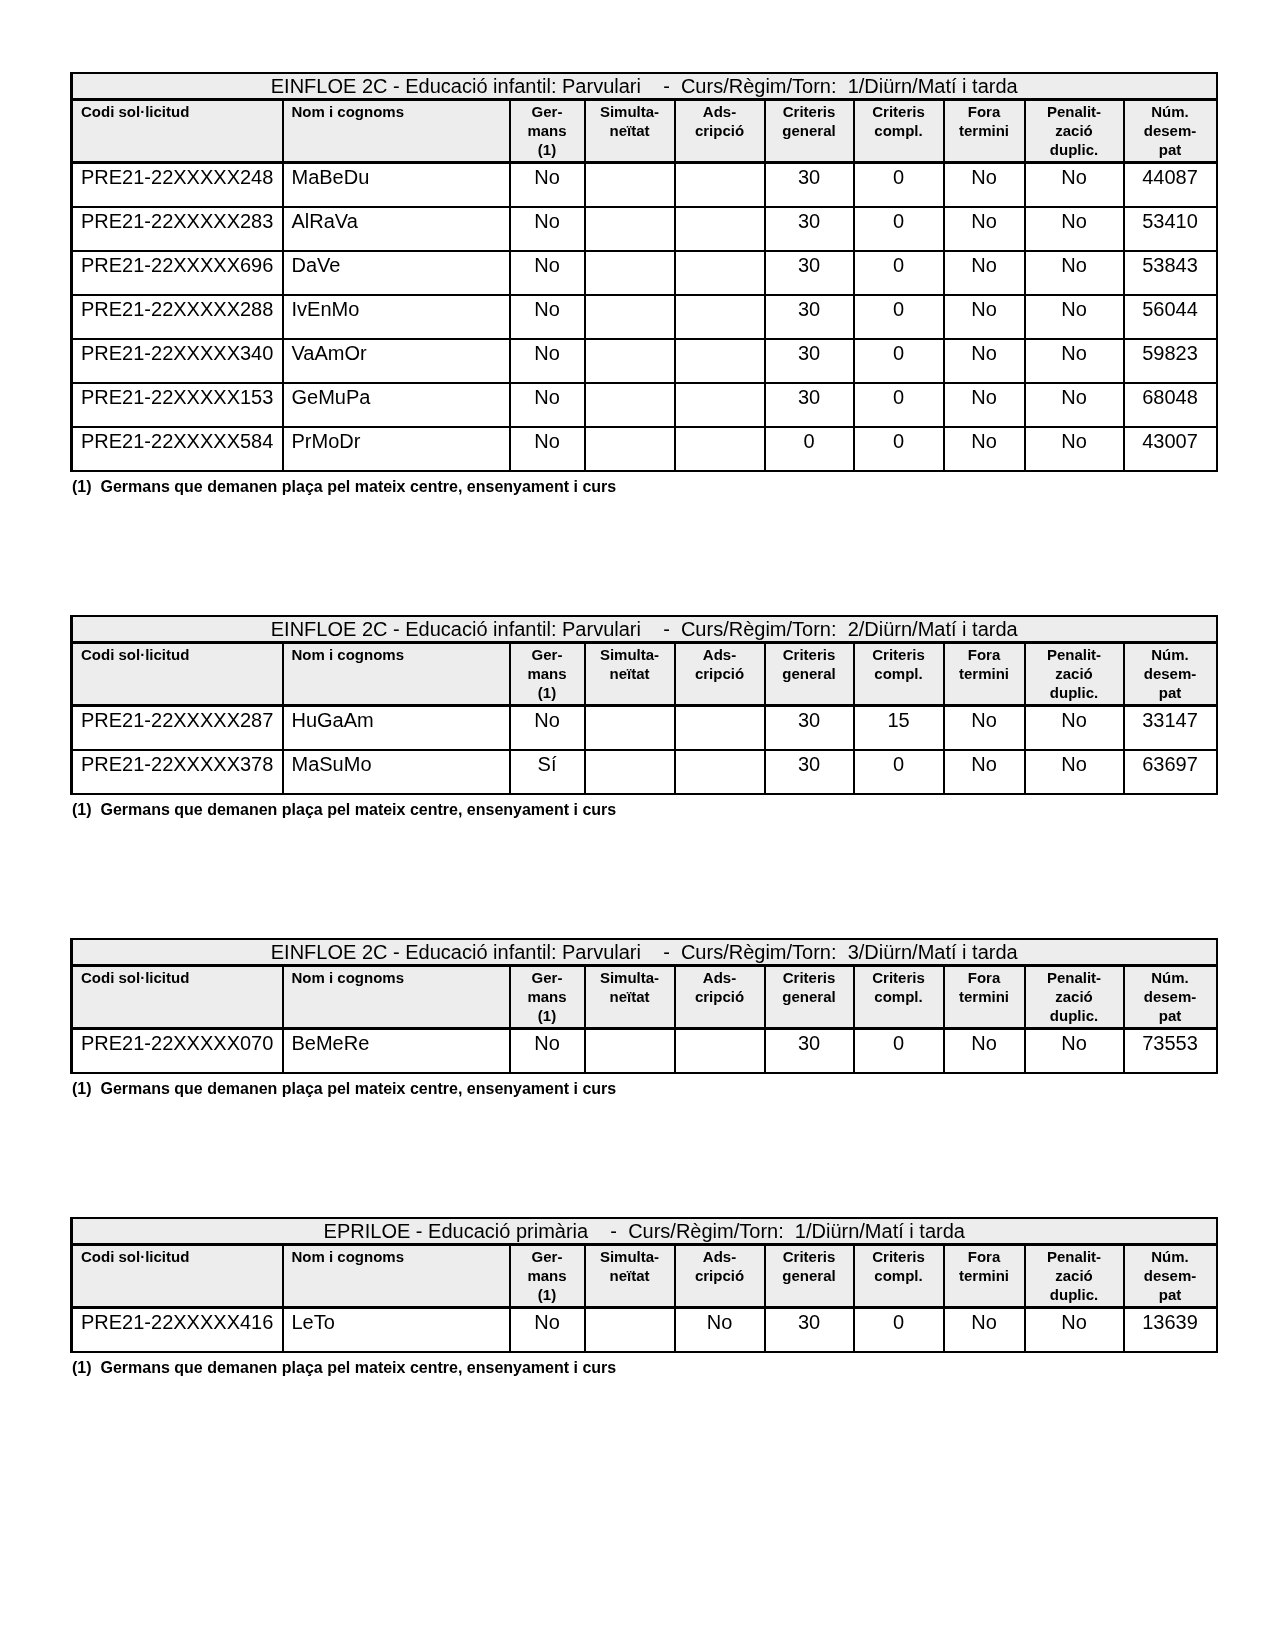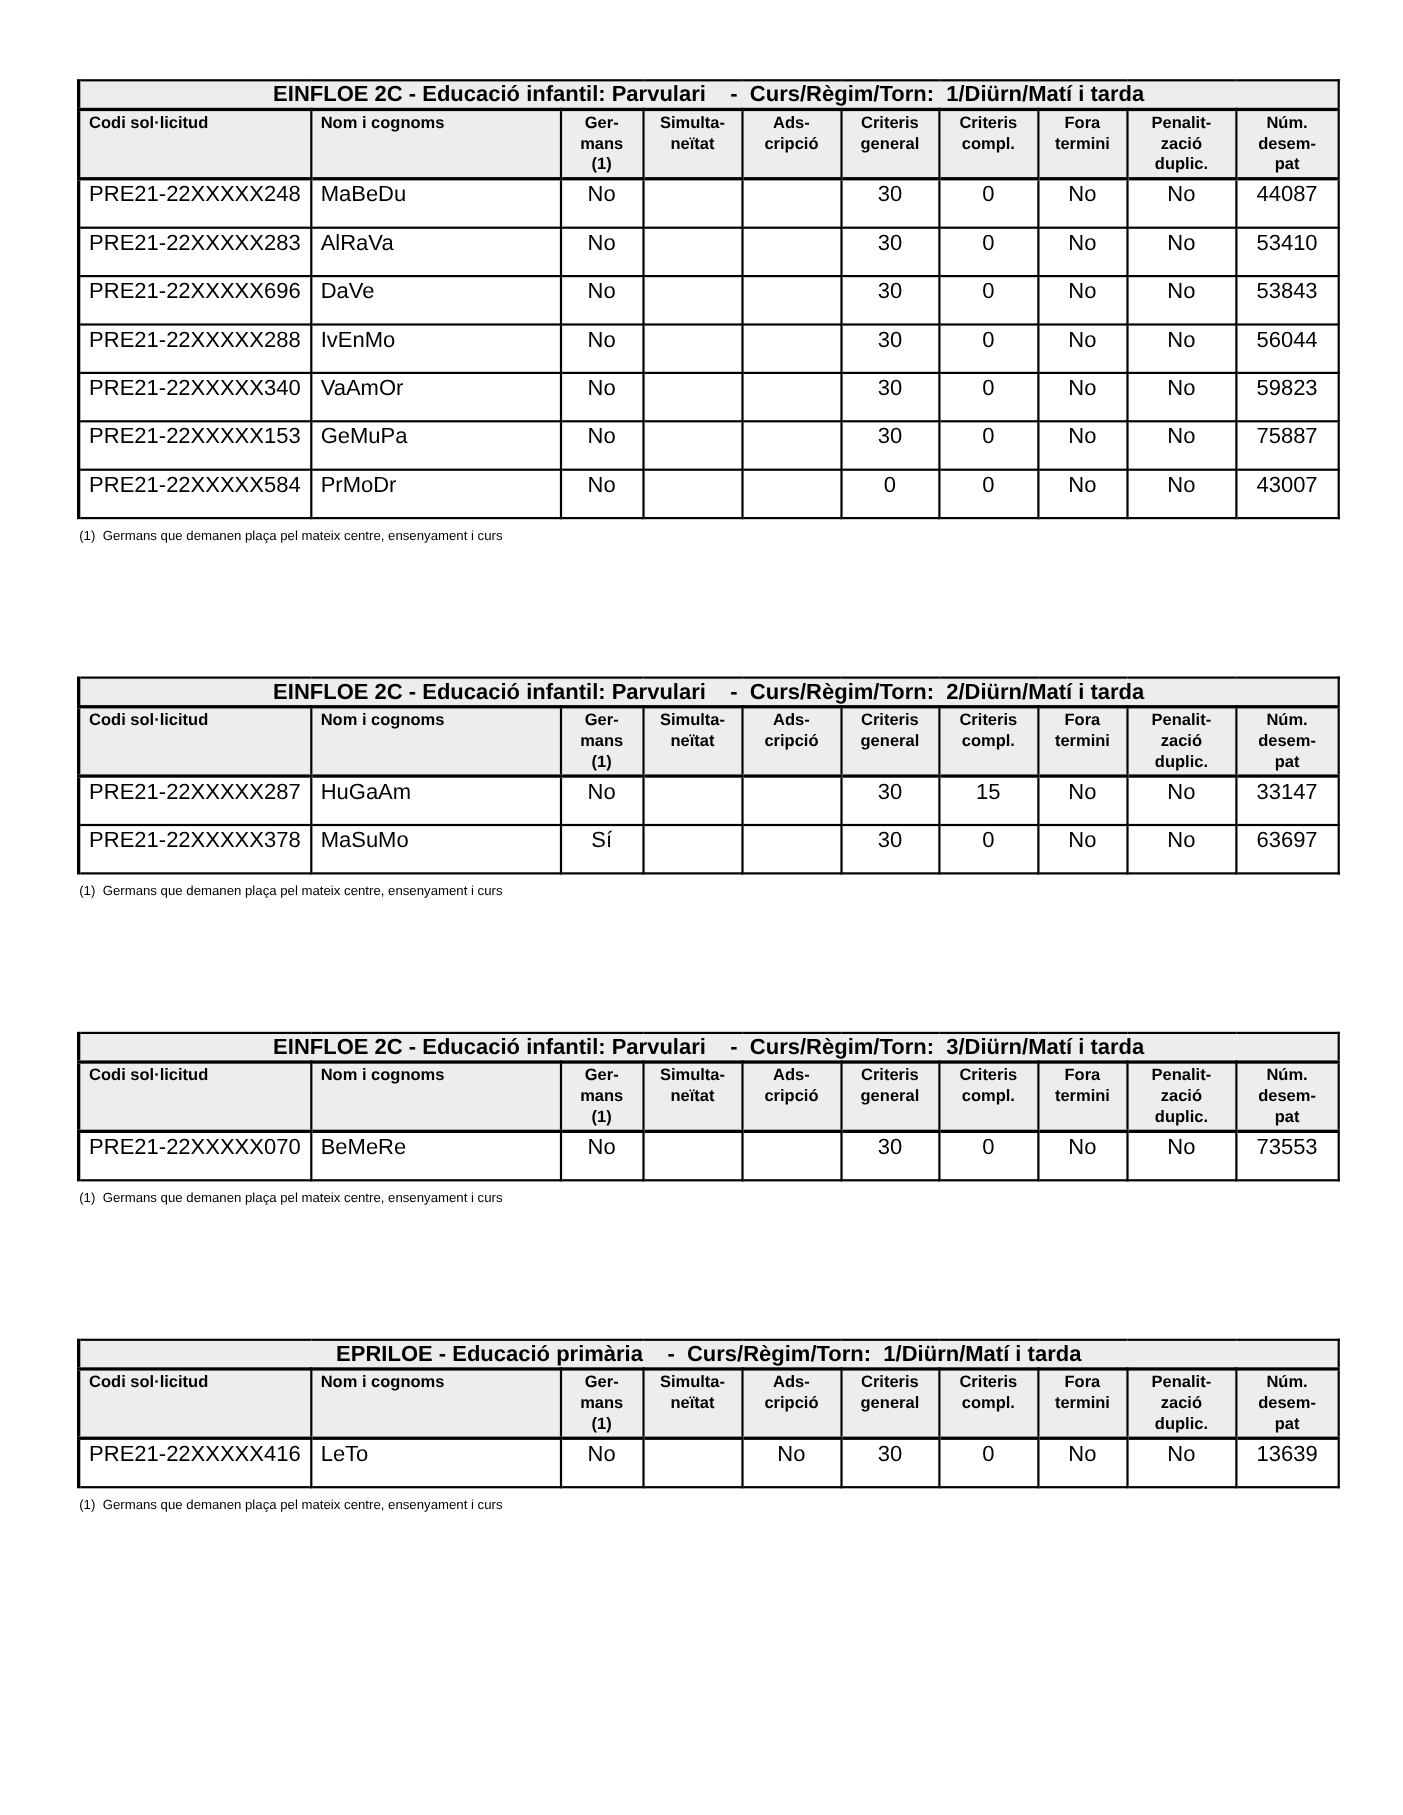--- a/index.html
+++ b/index.html
@@ -34,21 +34,21 @@
   table.tbl th, table.tbl td {
     border: 2px solid #000;
     overflow: hidden;
   }
   tr.title-row th {
     background: #ededed;
     height: 24px;
     padding: 0 2px;
     font-size: 20px;
     line-height: 24px;
-    font-weight: bold;
+    font-weight: normal;
     text-align: center;
     white-space: pre;
     border-bottom: 3px solid #000;
   }
   tr.head-row th {
     background: #ededed;
     height: 56px;
     padding: 1px 3px 2px 3px;
     font-size: 15px;
     line-height: 19px;
@@ -71,23 +71,24 @@
     text-align: center;
     vertical-align: top;
     white-space: pre;
   }
   tbody td.align-left {
     text-align: left;
     padding-left: 8px;
   }
   .footnote {
     margin: 5px 0 0 2px;
-    font-size: 12px;
+    font-size: 16px;
     line-height: 20px;
     white-space: pre;
+    font-weight: bold;
   }
 </style>
 </head>
 <body>
 
 <main class="doc">
     <section class="tbl-section">
       <table class="tbl">
         <colgroup>
           <col style="width:211px">
@@ -193,21 +194,21 @@
           <tr>
             <td class="align-left">PRE21-22XXXXX153</td>
             <td class="align-left">GeMuPa</td>
             <td class="">No</td>
             <td class=""></td>
             <td class=""></td>
             <td class="">30</td>
             <td class="">0</td>
             <td class="">No</td>
             <td class="">No</td>
-            <td class="">75887</td>
+            <td class="">68048</td>
           </tr>
           <tr>
             <td class="align-left">PRE21-22XXXXX584</td>
             <td class="align-left">PrMoDr</td>
             <td class="">No</td>
             <td class=""></td>
             <td class=""></td>
             <td class="">0</td>
             <td class="">0</td>
             <td class="">No</td>

